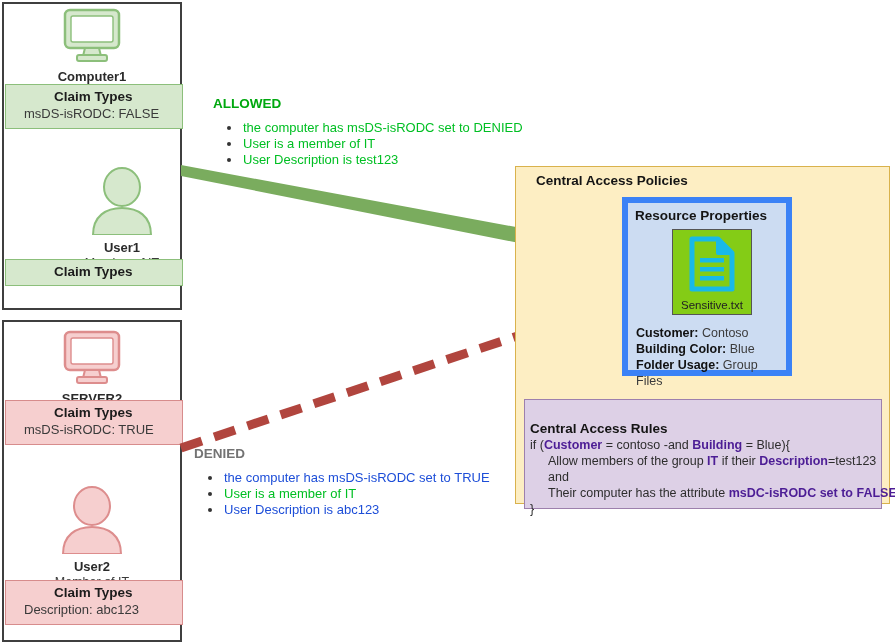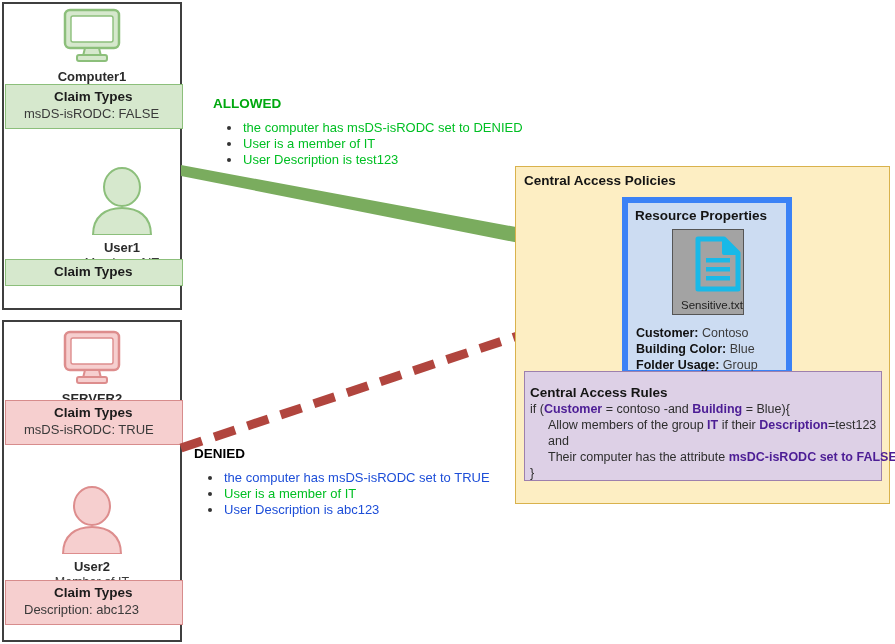--- a/index.html
+++ b/index.html
@@ -86,21 +86,21 @@
   
   .verdict {
     position: absolute;
   }
   .verdict-title {
     font-size: 13.5px;
     font-weight: bold;
     line-height: 16px;
   }
   .verdict-title.allowed { color: #00a80f; }
-  .verdict-title.denied  { color: #000000; }
+  .verdict-title.denied  { color: #737373; }
 
   .verdict-list {
     margin: 8px 0 0 0;
     padding: 0;
     list-style: none;
   }
   .verdict-list li {
     position: relative;
     font-size: 13px;
     line-height: 16px;
@@ -126,21 +126,21 @@
     box-sizing: border-box;
     left: 515px;
     top: 166px;
     width: 375px;
     height: 338px;
     background: #fdeec3;
     border: 1px solid #d9b24c;
   }
   #cap-title {
     position: absolute;
-    left: 8px;
+    left: 20px;
     top: 6px;
     font-size: 13.5px;
     font-weight: bold;
     color: #141414;
     line-height: 16px;
   }
 
   #rp-box {
     position: absolute;
     box-sizing: border-box;
@@ -158,25 +158,25 @@
     font-size: 13.5px;
     font-weight: bold;
     color: #141414;
     line-height: 16px;
   }
   #file-icon-box {
     position: absolute;
     box-sizing: border-box;
     left: 44px;
     top: 26px;
-    width: 72px;
+    width: 80px;
     height: 86px;
-    background: #a3a3a3;
+    background: #84cc16;
     border: 1px solid #555555;
-    text-align: right;
+    text-align: center;
   }
   #file-icon-label {
     position: absolute;
     left: 0;
     bottom: 2px;
     width: 100%;
     font-size: 11.5px;
     color: #222222;
     line-height: 13px;
   }
@@ -187,26 +187,26 @@
     font-size: 12.5px;
     line-height: 16px;
     color: #3b3b3b;
   }
   .rp-attrs b { color: #111111; }
 
   #car-box {
     position: absolute;
     box-sizing: border-box;
     left: 8px;
-    top: 204px;
+    top: 232px;
     width: 358px;
     height: 110px;
     background: #ddd0e6;
     border: 1px solid #9d80ad;
-    padding: 12px 5px;
+    padding: 20px 5px;
   }
   #car-title {
     font-size: 13.5px;
     font-weight: bold;
     color: #141414;
     line-height: 17px;
   }
   .car-line {
     font-size: 12.5px;
     color: #2d2d2d;

